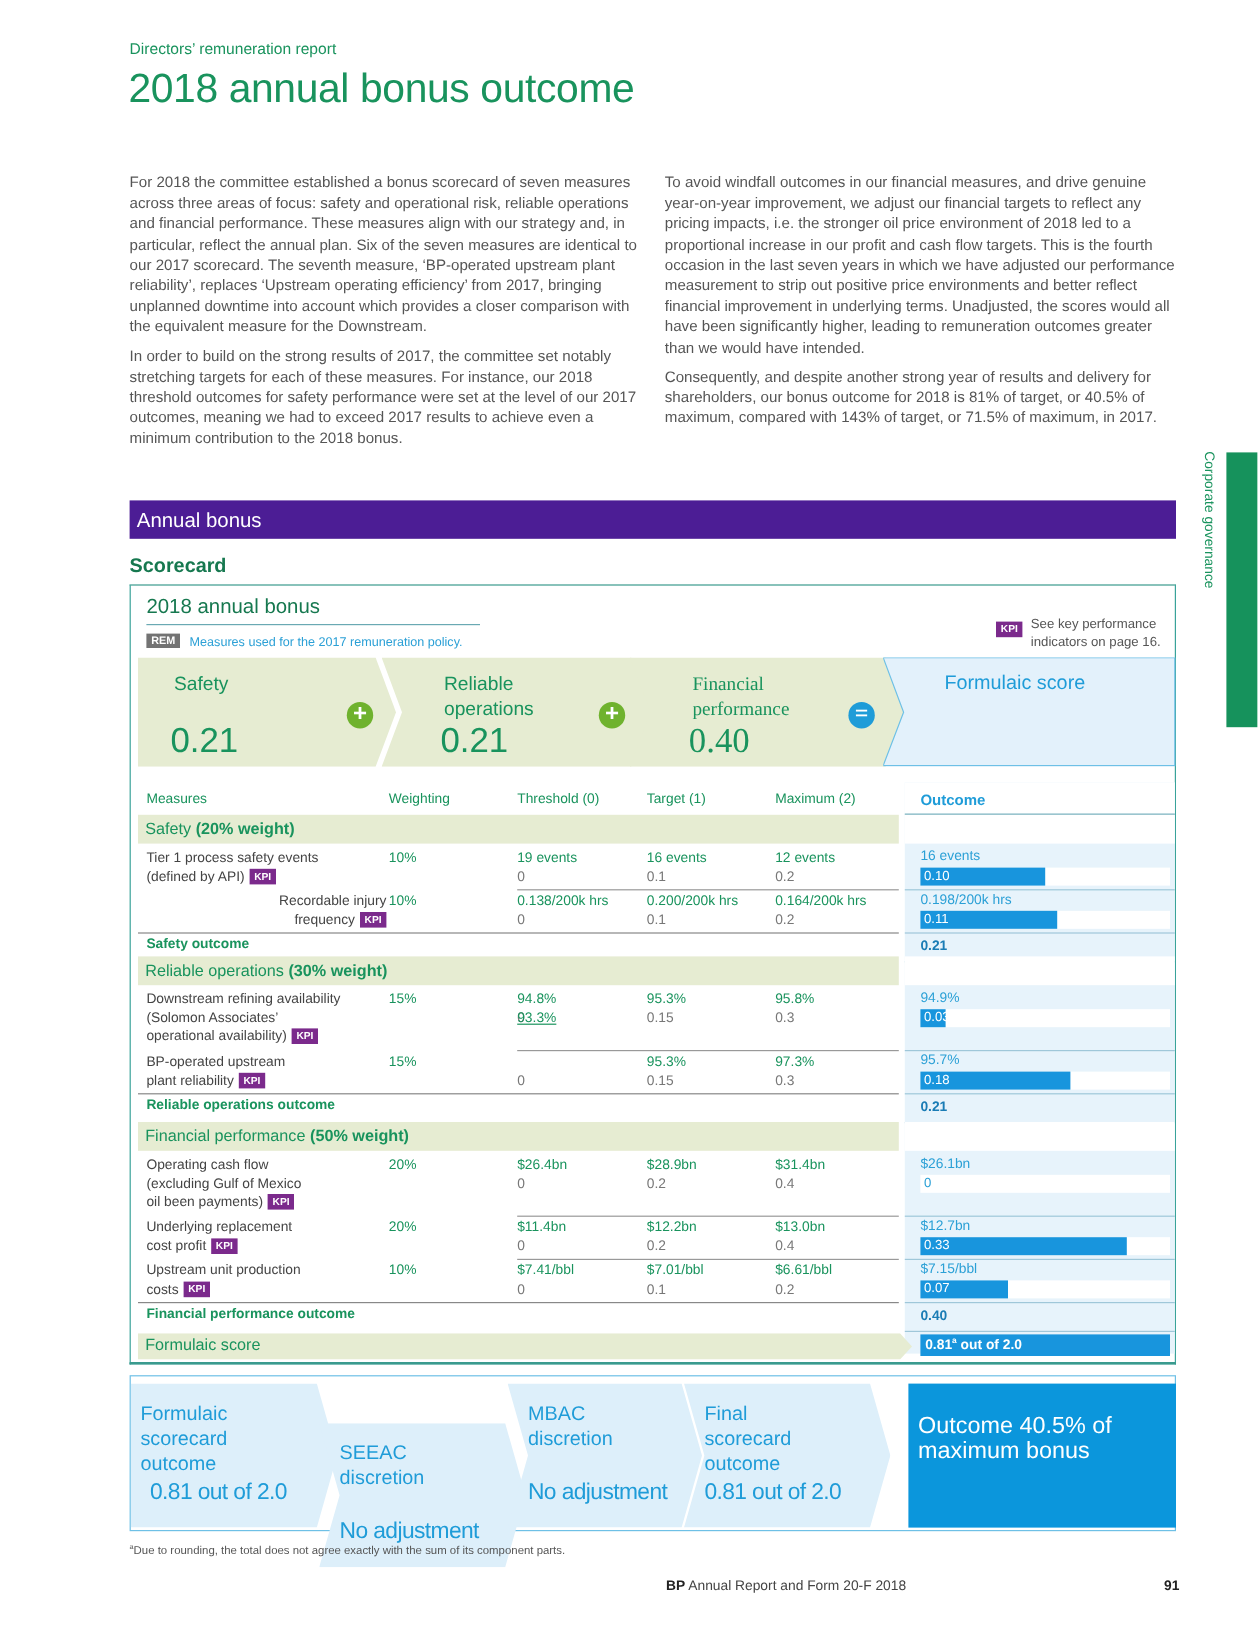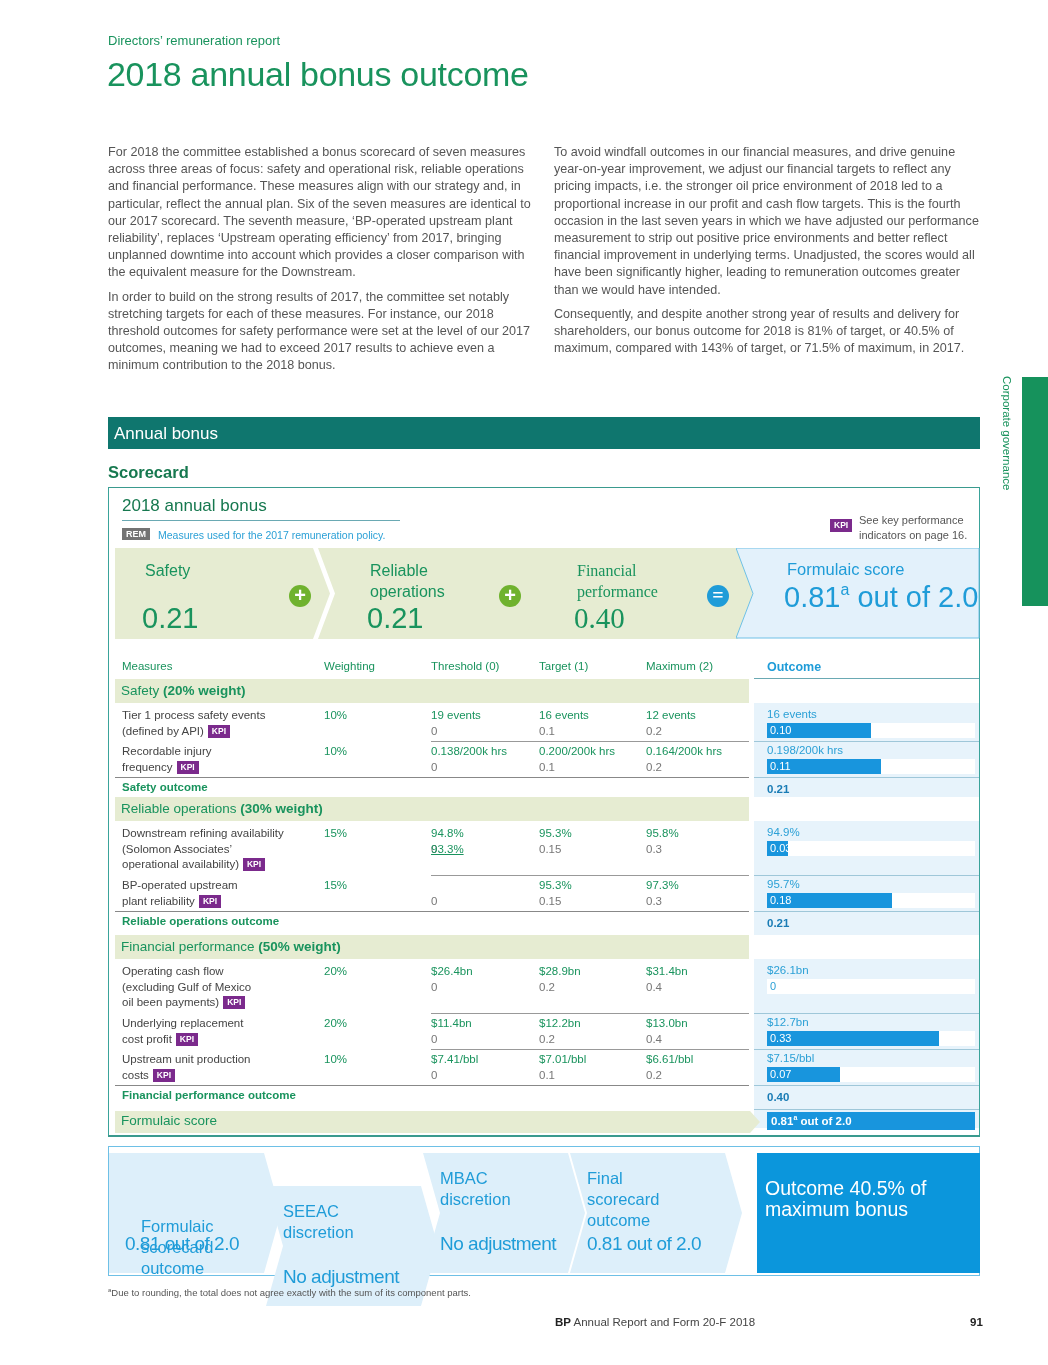--- a/index.html
+++ b/index.html
@@ -11,21 +11,21 @@
   .page-title { left: 107px; top: 55px; font-size: 34px; color: #19935d; letter-spacing: -0.3px; }
 
   .col { font-size: 12.6px; line-height: 17.2px; color: #555; }
   .col p { margin-bottom: 7px; }
   .col-left { left: 108px; top: 144px; width: 430px; }
   .col-right { left: 554px; top: 144px; width: 428px; }
 
   .side-tab-text { left: 1001px; top: 376px; writing-mode: vertical-rl; font-size: 11.5px; color: #19935d; }
   .side-tab-bar { left: 1022px; top: 377px; width: 26px; height: 229px; background: #16925c; }
 
-  .banner { left: 108px; top: 417px; width: 872px; height: 32px; background: #0f766e; color: #fff; font-size: 17px; padding: 7px 6px; }
+  .banner { left: 108px; top: 417px; width: 872px; height: 32px; background: #4c1d95; color: #fff; font-size: 17px; padding: 7px 6px; }
   .scorecard-h { left: 108px; top: 463px; font-size: 16.5px; font-weight: bold; color: #16784f; }
 
   .card { left: 108px; top: 487px; width: 872px; height: 650px; border: 1px solid #3aa39a; border-top: 1.5px solid #3a9a8e; }
   .card-title { left: 122px; top: 496px; font-size: 17px; color: #16784f; }
   .card-title-rule { left: 122px; top: 520px; width: 278px; height: 1px; background: #6aa9b3; }
   .rem-badge { left: 122px; top: 528px; background: #737373; color: #fff; font-size: 9px; font-weight: bold; padding: 1px 4px; }
   .rem-text { left: 158px; top: 529px; font-size: 10.5px; color: #2ba0d6; }
   .kpi-legend-badge { left: 830px; top: 515px; }
   .kpi-legend-text { left: 859px; top: 513px; font-size: 11px; color: #555; line-height: 15px; }
 
@@ -154,21 +154,20 @@
       <div>performance</div>
     </div>
   <div class="chev-value" style="left:49px;top:54px;">0.40</div>
   <div class="op-icon op-eq" style="left:182px;top:37px;">=</div>
 </div>
 <div class="abs chev" style="left:736px;width:244px;">
   <svg width="244" height="91">
       <polygon points="0,0 243,0 243,90 0,90 17,45.5" fill="#e3f1fb" stroke="#6ec0e6" stroke-width="1"></polygon>
     </svg>
   <div class="formulaic-label" style="left:51px;top:12px;">Formulaic score</div>
-  <div class="formulaic-value" style="left:48px;top:33px;"><span>0.81</span><sup>a</sup><span> out of 2.0</span></div>
 </div>
 
 <div class="abs outcome-col"></div>
 <div class="abs outcome-head-bg"></div>
 <div class="abs outcome-head-rule"></div>
 
 <div class="abs th" style="left:122px;">Measures</div>
 <div class="abs th" style="left:324px;">Weighting</div>
 <div class="abs th" style="left:431px;">Threshold (0)</div>
 <div class="abs th" style="left:539px;">Target (1)</div>
@@ -189,21 +188,21 @@
     <div class="abs cell m-score" style="left: 539px; top: 724px;">0.1</div>
     <div class="abs cell m-val" style="left: 646px; top: 708px;">12 events</div>
     <div class="abs cell m-score" style="left: 646px; top: 724px;">0.2</div>
     <div class="abs out-text" style="top: 708px;">16 events</div>
     <div class="abs bar-track" style="top: 723px;">
       <div class="bar-fill" style="width: 104px;"></div>
       <div class="bar-label">0.10</div>
     </div>
     <div class="abs row-rule" style="top: 741px;"></div>
     <div class="abs out-rule" style="top: 741px;"></div>
-    <div class="abs cell m-name" style="left: 122px; top: 744px; width: 200px;">
+    <div class="abs cell m-name" style="left: 122px; top: 744px; width: 200px; text-align: right;">
       <div><span>Recordable injury</span></div>
       <div><span> frequency</span><span class="kpi">KPI</span></div>
     </div>
     <div class="abs cell m-weight" style="left: 324px; top: 744px;">10%</div>
     <div class="abs cell m-val" style="left: 431px; top: 744px;">0.138/200k hrs</div>
     <div class="abs cell m-score" style="left: 431px; top: 760px;">0</div>
     <div class="abs cell m-val" style="left: 539px; top: 744px;">0.200/200k hrs</div>
     <div class="abs cell m-score" style="left: 539px; top: 760px;">0.1</div>
     <div class="abs cell m-val" style="left: 646px; top: 744px;">0.164/200k hrs</div>
     <div class="abs cell m-score" style="left: 646px; top: 760px;">0.2</div>
@@ -327,21 +326,21 @@
 <div class="abs formulaic-row-text">Formulaic score</div>
 <div class="abs formulaic-out"><span>0.81</span><sup>a</sup><span> out of 2.0</span></div>
 <div class="abs card-bottom-rule"></div>
 
 <div class="abs flow-box"></div>
 <div id="flow-steps">
     <div class="abs" style="left: 109px; top: 1153px; width: 172px; height: 120px;">
       <svg width="172" height="120" style="position:absolute;left:0;top:0">
         <polygon points="0,0 155,0 172,60 155,120 0,120" fill="#ddeffa"></polygon>
       </svg>
-      <div class="flow-label" style="left: 32px; top: 15px; margin-top: 48px;">
+      <div class="flow-label" style="left: 8px; top: 15px;">
         <div style="min-height: 21px;">Formulaic</div>
         <div style="min-height: 21px;">scorecard</div>
         <div style="min-height: 21px;">outcome</div>
       </div>
       <div class="flow-value" style="left: 16px; top: 80px; white-space: nowrap;">0.81 out of 2.0</div>
     </div>
     <div class="abs" style="left: 266px; top: 1153px; width: 172px; height: 120px; margin-top: 33px;">
       <svg width="172" height="120" style="position:absolute;left:0;top:0">
         <polygon points="0,0 155,0 172,60 155,120 0,120 17,60" fill="#ddeffa"></polygon>
       </svg>

